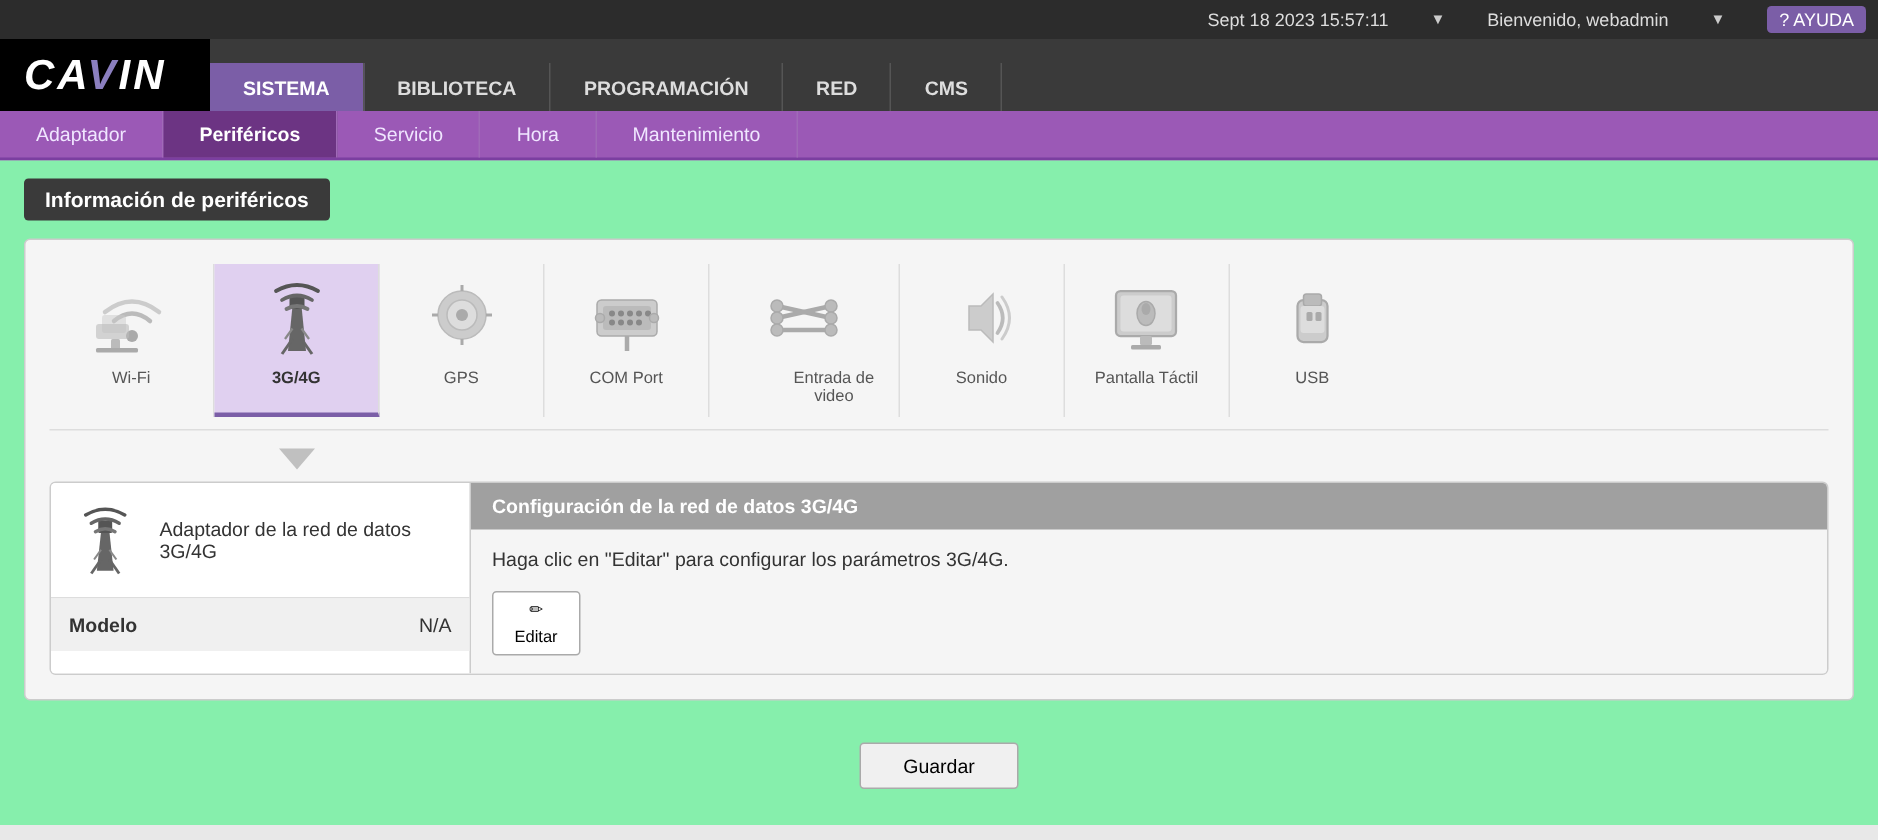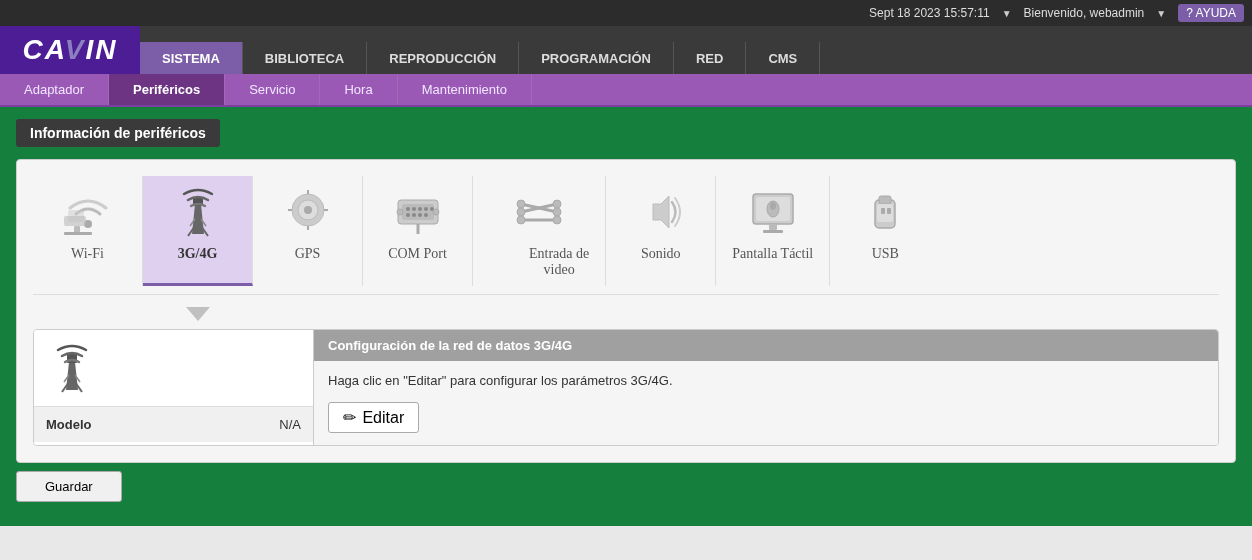--- a/index.html
+++ b/index.html
@@ -7,47 +7,46 @@
 
     
     .top-bar {
       background: #2c2c2c;
       color: #ccc;
       display: flex;
       justify-content: flex-end;
       align-items: center;
       padding: 4px 8px;
       font-size: 12px;
-      gap: 12px;
+      gap: 28px;
     }
     .top-bar .datetime { color: #ddd; }
     .top-bar .dropdown-arrow { font-size: 10px; }
     .top-bar .welcome { color: #ddd; }
     .top-bar .help-btn {
       background: #7b5ea7;
       color: white;
       padding: 2px 8px;
       border-radius: 3px;
       font-size: 12px;
       cursor: pointer;
     }
 
     
     .header {
       background: #3a3a3a;
       display: flex;
       align-items: stretch;
     }
     .logo {
-      background: #4c1d95;
+      background: #000000;
       padding: 8px 16px;
       display: flex;
       align-items: center;
       min-width: 140px;
-      justify-content: center;
     }
     .logo-text {
       font-size: 28px;
       font-weight: bold;
       color: white;
       font-style: italic;
       letter-spacing: 2px;
     }
     .logo-text span { color: #8B7FBF; }
     .main-nav {
@@ -89,21 +88,21 @@
     }
     .sub-nav-item.active {
       background: #6c3483;
       color: white;
       font-weight: bold;
     }
 
     
     .page-content {
       padding: 12px 16px;
-      background: #15803d;
+      background: #86efac;
     }
     .section-title {
       background: #3a3a3a;
       color: white;
       padding: 6px 14px;
       font-size: 14px;
       font-weight: bold;
       display: inline-block;
       border-radius: 3px;
       margin-bottom: 12px;
@@ -134,24 +133,23 @@
       min-width: 110px;
       border-right: 1px solid #ddd;
       gap: 6px;
     }
     .device-icon-item:last-child { border-right: none; }
     .device-icon-item.active {
       background: #e0d0f0;
       border-bottom: 3px solid #7b5ea7;
     }
     .device-icon-item .label {
-      font-size: 14px;
+      font-size: 11px;
       color: #555;
       text-align: center;
-      font-family: Liberation Serif, serif;
     }
     .device-icon-item.active .label { color: #333; font-weight: bold; }
 
     
     .icon-svg { width: 56px; height: 56px; }
 
     
     .detail-section {
       display: flex;
       gap: 0;
@@ -200,32 +198,33 @@
     .config-body p {
       font-size: 13px;
       color: #333;
       margin-bottom: 14px;
     }
     .edit-btn {
       background: white;
       border: 1px solid #aaa;
       border-radius: 3px;
       padding: 5px 14px;
-      font-size: 16px;
+      font-size: 11px;
       cursor: pointer;
       display: inline-flex;
       align-items: center;
       gap: 6px;
+      flex-direction: column;
     }
 
     
     .save-row {
       display: flex;
-      justify-content: flex-start;
-      margin-top: 8px;
+      justify-content: center;
+      margin-top: 28px;
       padding-bottom: 12px;
     }
     .save-btn {
       background: #f0f0f0;
       border: 1px solid #aaa;
       border-radius: 3px;
       padding: 7px 28px;
       font-size: 13px;
       cursor: pointer;
     }
@@ -244,21 +243,20 @@
   <span class="help-btn">? AYUDA</span>
 </div>
 
 <div class="header">
   <div class="logo">
     <span class="logo-text">CA<span>V</span>IN</span>
   </div>
   <nav class="main-nav">
     <div class="nav-item active">SISTEMA</div>
     <div class="nav-item">BIBLIOTECA</div>
-    <div class="nav-item">REPRODUCCIÓN</div>
     <div class="nav-item">PROGRAMACIÓN</div>
     <div class="nav-item">RED</div>
     <div class="nav-item">CMS</div>
   </nav>
 </div>
 
 <div class="sub-nav">
   <div class="sub-nav-item">Adaptador</div>
   <div class="sub-nav-item active">Periféricos</div>
   <div class="sub-nav-item">Servicio</div>
@@ -409,20 +407,21 @@
             <polygon points="20,48 32,48 29,20 23,20" fill="#666"></polygon>
             <rect x="21" y="12" width="10" height="9" rx="1" fill="#555"></rect>
             <path d="M12 8 Q26 0 40 8" stroke="#555" stroke-width="2.5" fill="none" stroke-linecap="round"></path>
             <path d="M16 14 Q26 8 36 14" stroke="#666" stroke-width="2.5" fill="none" stroke-linecap="round"></path>
             <path d="M19 20 Q26 16 33 20" stroke="#777" stroke-width="2.5" fill="none" stroke-linecap="round"></path>
             <line x1="23" y1="40" x2="16" y2="50" stroke="#666" stroke-width="2"></line>
             <line x1="29" y1="40" x2="36" y2="50" stroke="#666" stroke-width="2"></line>
             <line x1="23" y1="33" x2="18" y2="40" stroke="#888" stroke-width="1.5"></line>
             <line x1="29" y1="33" x2="34" y2="40" stroke="#888" stroke-width="1.5"></line>
           </svg>
+          <span class="adapter-label">Adaptador de la red de datos 3G/4G</span>
         </div>
         <div class="model-row">
           <span class="model-key">Modelo</span>
           <span class="model-val">N/A</span>
         </div>
       </div>
       <div class="detail-right">
         <div class="config-header">Configuración de la red de datos 3G/4G</div>
         <div class="config-body">
           <p>Haga clic en "Editar" para configurar los parámetros 3G/4G.</p>

